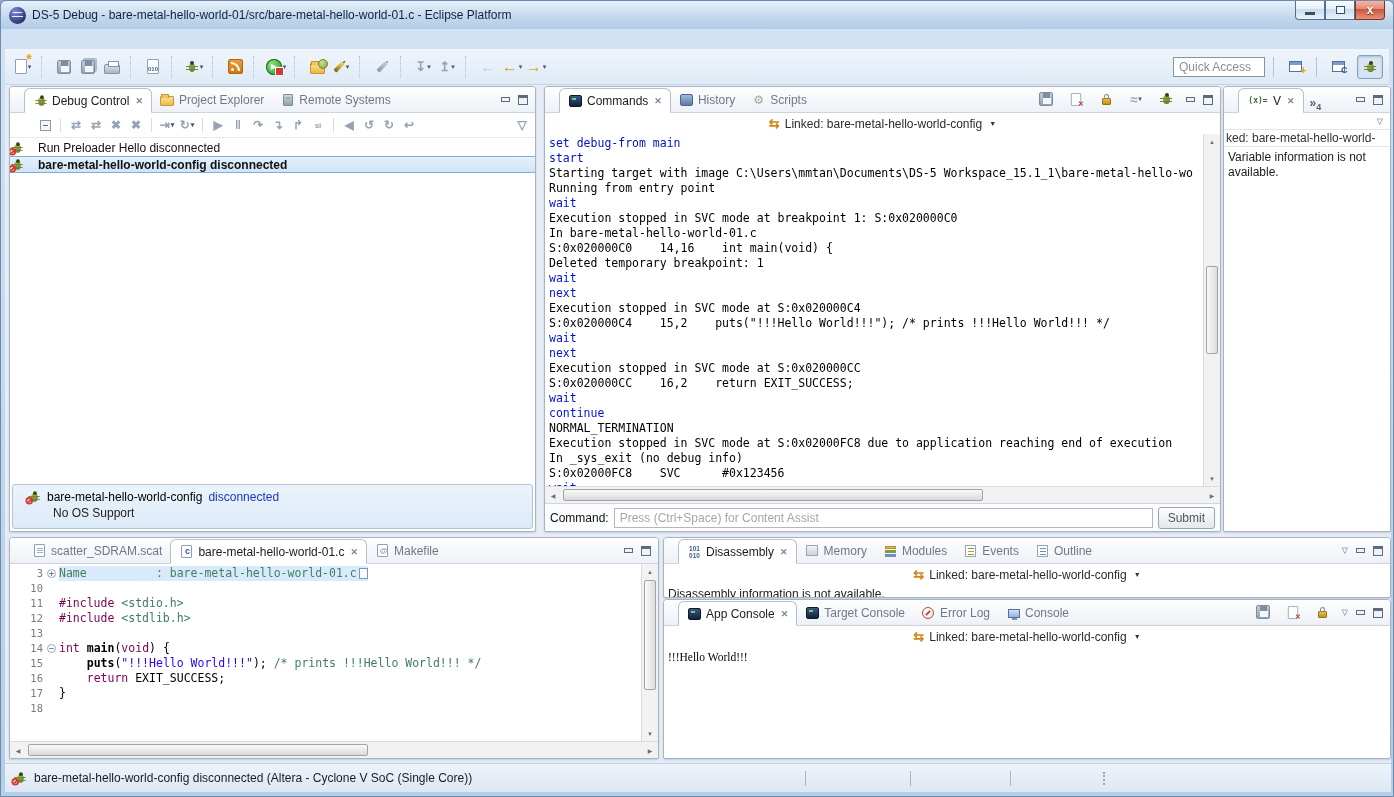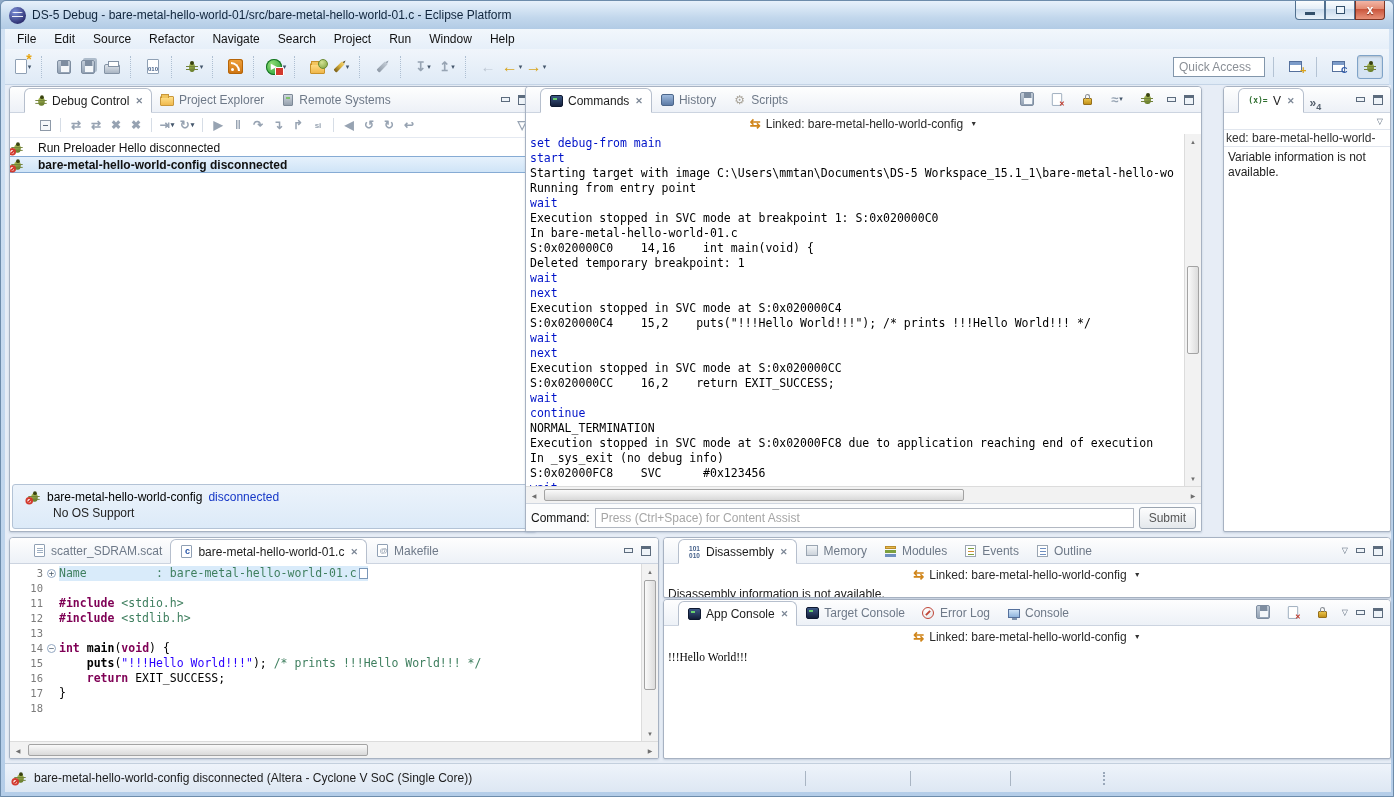--- a/index.html
+++ b/index.html
@@ -131,21 +131,21 @@
   .dtree{flex:1;overflow:hidden;padding-top:1px}
   .trow{display:flex;align-items:center;gap:14px;height:17px;color:#111;white-space:nowrap}
   .trow.selected{background:linear-gradient(#e6f1fc,#cfe4f7);border-top:1px solid #86abd4;border-bottom:1px solid #86abd4;font-weight:bold}
   .bugic.sm{transform:scale(.95)}
   .dstatus{flex:none;margin:2px;border:1px solid #b3c3d6;border-radius:3px;background:linear-gradient(#ecf3fb,#dcea f8);background:linear-gradient(#ecf3fb,#dceaf8);padding:3px 0 4px}
   .dsrow1{display:flex;align-items:center;gap:6px;padding-left:14px;height:18px}
   .dsrow2{padding-left:40px;height:18px;display:flex;color:#222}
   .state-blue{color:#1537c7}
 
   
-  #p-commands{left:520px;top:1px;width:677px;height:446px}
+  #p-commands{left:539px;top:1px;width:677px;height:446px}
   .cicons{display:flex;align-items:center;gap:6px}
   .console-area{flex:1;position:relative;overflow:hidden}
   .cbody{position:absolute;left:0;top:0;right:17px;bottom:0;overflow:hidden;padding:2px 0 0 4px;font-family:"DejaVu Sans Mono",monospace;font-size:11.5px;line-height:15px;white-space:pre}
   .cline.cmd{color:#0013c8}
   .cline.out{color:#000}
   .sbv{position:absolute;right:0;top:0;bottom:0;width:17px;background:#f2f2f2;border-left:1px solid #dcdcdc}
   .sbv .ar{position:absolute;left:0;right:0;height:15px;display:flex;align-items:center;justify-content:center;font-size:6px;color:#6f6f6f}
   .sbv .ar.up{top:0}.sbv .ar.dn{bottom:0}
   .sbthumb{position:absolute;left:2px;right:2px;border:1px solid #a3a3a3;border-radius:2px;background:linear-gradient(90deg,#fafafa,#dcdcdc)}
   .sbh{height:17px;flex:none;background:#f2f2f2;border-top:1px solid #dcdcdc;position:relative}
@@ -167,21 +167,21 @@
   
   #p-editor{left:4px;top:452px;width:650px;height:222px}
   .ebody{flex:1;position:relative;overflow:hidden}
   .elines{position:absolute;left:0;top:0;right:17px;bottom:0;overflow:hidden;padding:2px 0 0 10px;font-family:"DejaVu Sans Mono",monospace;font-size:11.5px;line-height:15px}
   .eline{display:flex;height:15px}
   .eg-num{width:26px;text-align:right;color:#7b7b7b;font-size:10.5px;padding-right:3px;flex:none}
   .eg-fold{width:13px;position:relative;flex:none}
   .fold{position:absolute;left:1px;top:3px;width:9px;height:9px;border:1px solid #93a8c2;border-radius:50%;background:#fff;color:#4a5a6a;font-size:9px;line-height:7px;text-align:center}
   .eg-code{white-space:pre}
   .eg-code.hl{background:#d9ebfa}
-  .seg.kw,.seg.dir{color:#7f0055;font-weight:bold}
+  .seg.kw,.seg.dir{color:#7f0055;font-weight:normal}
   .seg.hdr,.seg.com{color:#3f7f5f}
   .seg.str{color:#2a00ff}
   .seg.fn{font-weight:bold;color:#000}
   .seg.pl{color:#000}
   .foldbox{display:inline-block;width:9px;height:11px;border:1px solid #7a97b8;margin-left:2px;background:#fff;vertical-align:-2px}
 
   
   #p-disasm{left:658px;top:452px;width:728px;height:61px}
   .dis-msg{padding:2px 0 0 4px;color:#222;white-space:nowrap}
   #p-appcon{left:658px;top:514px;width:728px;height:160px}
@@ -206,32 +206,20 @@
         </span>
       <span class="wb">
           <i class="wres"></i>
         </span>
       <span class="wb close">
           <span class="wx">x</span>
         </span>
     </div>
   </div>
 
-  <div class="menubar">
-      <span class="menu-item">File</span>
-      <span class="menu-item">Edit</span>
-      <span class="menu-item">Source</span>
-      <span class="menu-item">Refactor</span>
-      <span class="menu-item">Navigate</span>
-      <span class="menu-item">Search</span>
-      <span class="menu-item">Project</span>
-      <span class="menu-item">Run</span>
-      <span class="menu-item">Window</span>
-      <span class="menu-item">Help</span>
-    </div>
 
   <div class="toolbar">
     <div class="tbleft">
         <span class="ti new-wizard-icon">
           <i class="gfx ico-page"></i>
           <span class="dd">▾</span>
         </span>
         <span class="tsep"></span>
         <span class="ti save-icon">
           <i class="gfx flop"></i>

